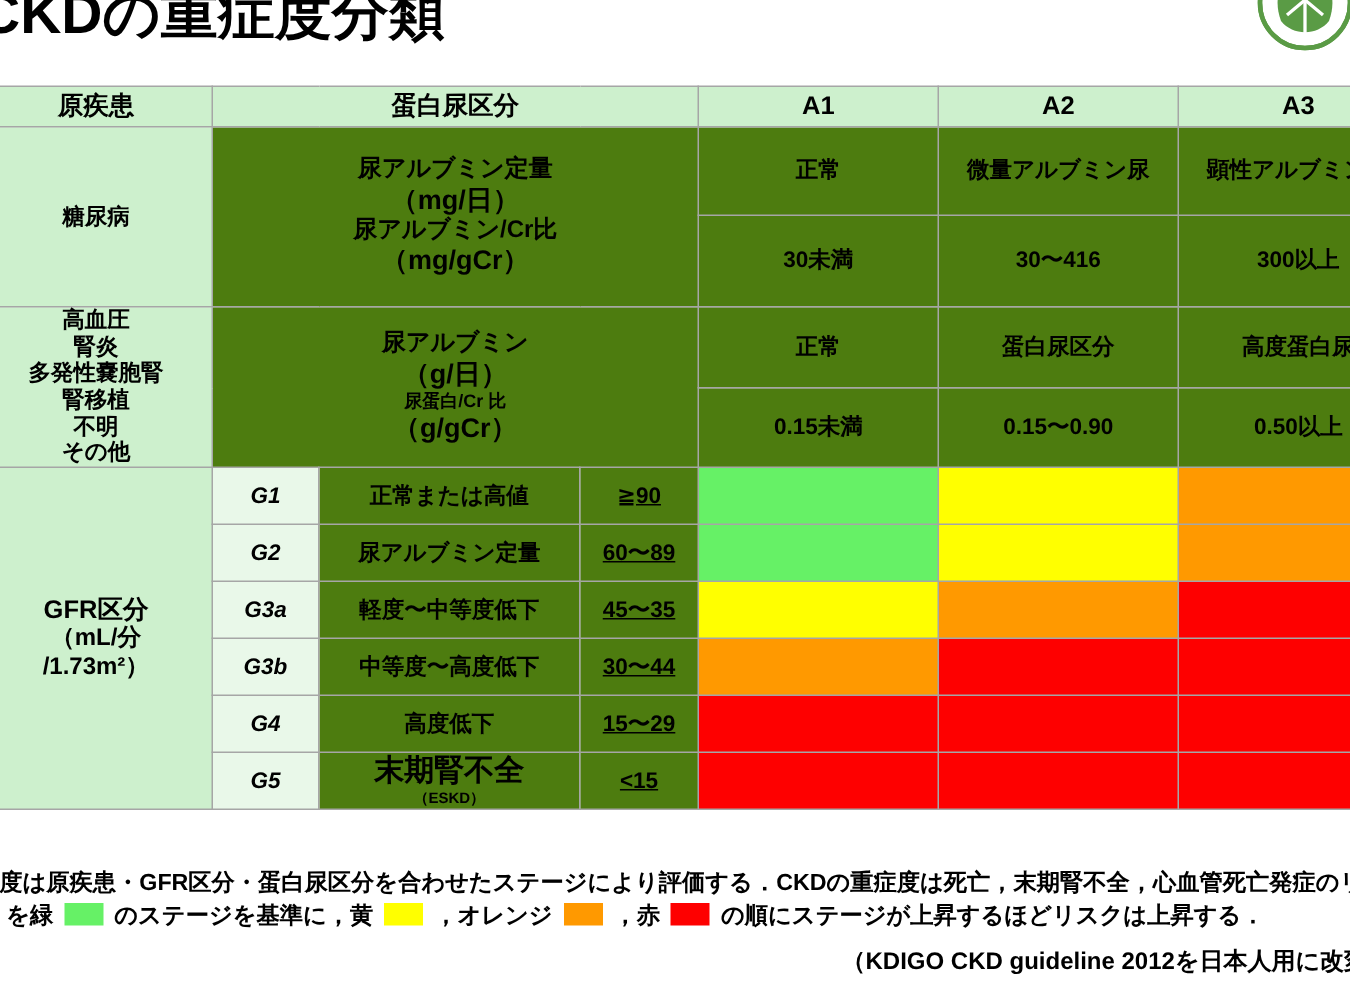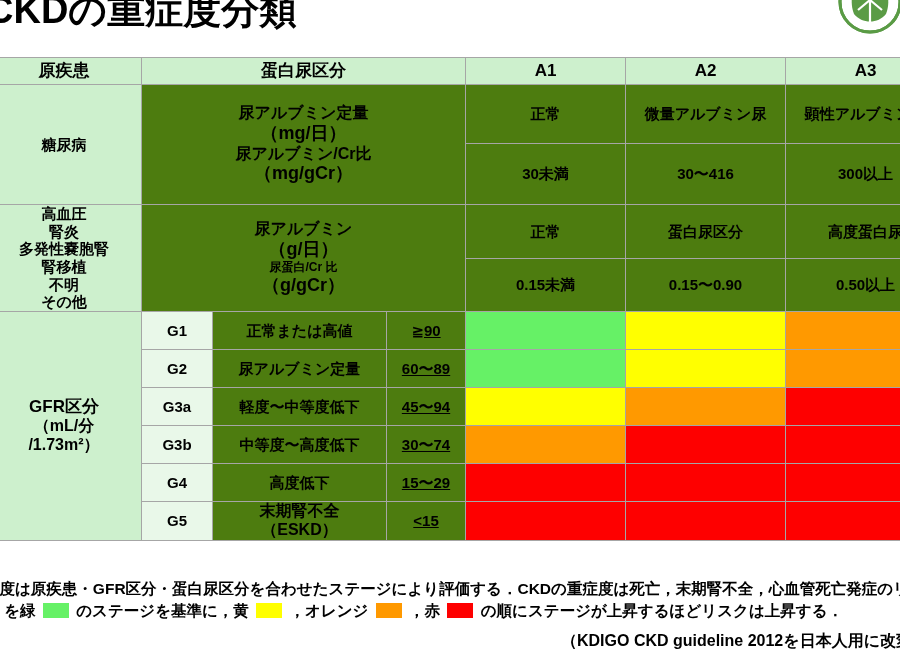--- a/index.html
+++ b/index.html
@@ -45,21 +45,21 @@
     vertical-align:middle;
     line-height:1.18;
   }
   #table tr.hdr td{
     background:#cdf0cd;
     height:26px;
     font-size:17px;
   }
   .topline td{border-top:2px solid #8c8c8c;}
   .greenhdr{background:#cdf0cd;}
-  .verylight{background:#e9f8e9;}
+  .verylight{background:#e9f8e9;font-style:italic;}
   .white{background:#4d7c0f;}
   .dis{ text-align:left; padding-left:3px; font-size:17px; }
   .sub{font-size:18px;font-weight:bold;}
   .desc{text-align:left;padding-left:9px;font-size:17px;}
   .glab{font-size:17px;font-weight:bold;}
   .rng{font-size:17px;font-weight:bold;text-decoration:underline;}
   .c-green{background:#66f166;}
   .c-yellow{background:#ffff00;}
   .c-orange{background:#ff9900;}
   .c-red{background:#fe0000;}
@@ -194,46 +194,46 @@
       <td class="verylight glab" style="height:37px">G2</td>
       <td class="white desc">尿アルブミン定量</td>
       <td class="white rng">60〜89</td>
       <td class="c-green"></td>
       <td class="c-yellow"></td>
       <td class="c-orange"></td>
     </tr>
     <tr>
       <td class="verylight glab" style="height:37px">G3a</td>
       <td class="white desc">軽度〜中等度低下</td>
-      <td class="white rng">45〜94</td>
+      <td class="white rng">45〜35</td>
       <td class="c-yellow"></td>
       <td class="c-orange"></td>
       <td class="c-red"></td>
     </tr>
     <tr>
       <td class="verylight glab" style="height:37px">G3b</td>
       <td class="white desc">中等度〜高度低下</td>
-      <td class="white rng">30〜74</td>
+      <td class="white rng">30〜44</td>
       <td class="c-orange"></td>
       <td class="c-red"></td>
       <td class="c-red"></td>
     </tr>
     <tr>
       <td class="verylight glab" style="height:37px">G4</td>
       <td class="white desc">高度低下</td>
       <td class="white rng">15〜29</td>
       <td class="c-red"></td>
       <td class="c-red"></td>
       <td class="c-red"></td>
     </tr>
     <tr>
       <td class="verylight glab" style="height:37px">G5</td>
       <td class="white desc">
-        <div style="font-size:16px">末期腎不全</div>
-        <div style="font-size:16px">（ESKD）</div>
+        <div style="font-size:20px">末期腎不全</div>
+        <div style="font-size:10px">（ESKD）</div>
       </td>
       <td class="white rng">&lt;15</td>
       <td class="c-red"></td>
       <td class="c-red"></td>
       <td class="c-red"></td>
     </tr>
   </tbody>
 </table>
 
 <div id="foot">

